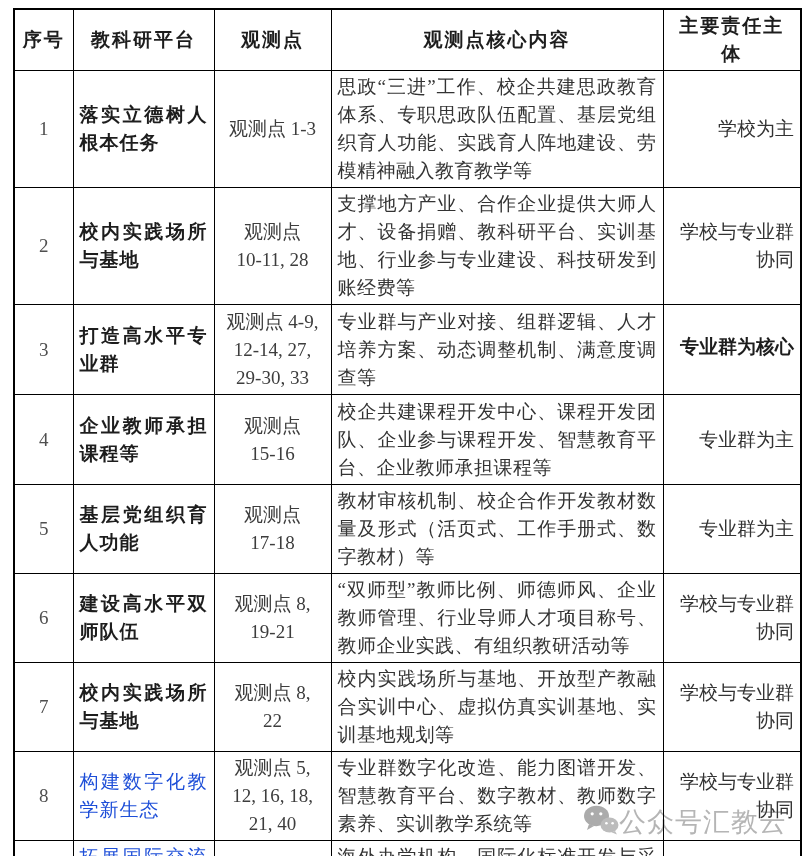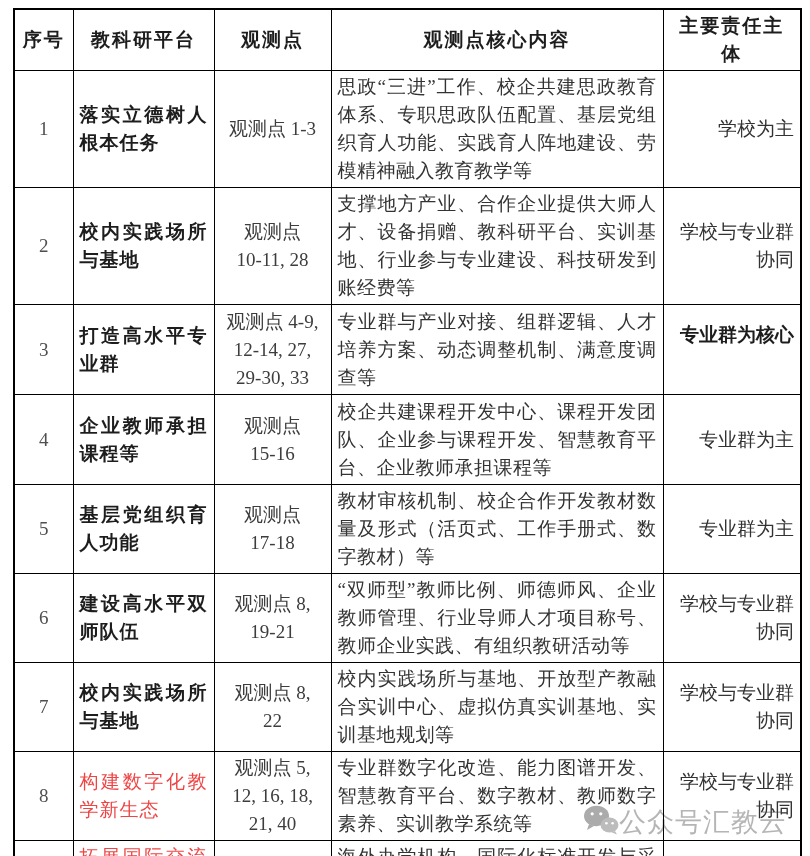--- a/index.html
+++ b/index.html
@@ -49,39 +49,39 @@
   tbody tr:nth-child(7){height:85px;}
   tbody tr:nth-child(8){height:87px;}
   tbody tr:nth-child(9){height:58px;}
 
   td.c-no{text-align:center;color:#4f4f4f;}
   td.c-task{
     text-align:justify;
     padding:2px 8px;
     line-height:31px;
     letter-spacing:1px;
-    color:#ef4444;
+    color:#1d4ed8;
   }
   tbody tr:nth-child(-n+7) td.c-task{font-weight:bold;color:#1d1d1d;}
   td.c-points{
     text-align:center;
     white-space:pre-line;
     line-height:30px;
     color:#3d3d3d;
     margin-top:12px;
   }
   td.c-content{
     text-align:justify;
     padding:2px 8px;
     letter-spacing:0.5px;
     color:#333333;
     font-family:Liberation Serif, serif;
   }
   td.c-owner{text-align:right;line-height:30px;color:#333333;}
-  tbody tr:nth-child(3) td.c-owner{font-weight:bold;color:#1d1d1d;vertical-align:top;padding-top:16px;}
+  tbody tr:nth-child(3) td.c-owner{font-weight:bold;color:#1d1d1d;vertical-align:top;padding-top:28px;}
 
   .watermark{
     position:absolute;
     left:583px;top:804px;
     display:flex;align-items:center;
     z-index:1;
     pointer-events:none;
   }
   .watermark .wm-text{
     font-size:27px;

